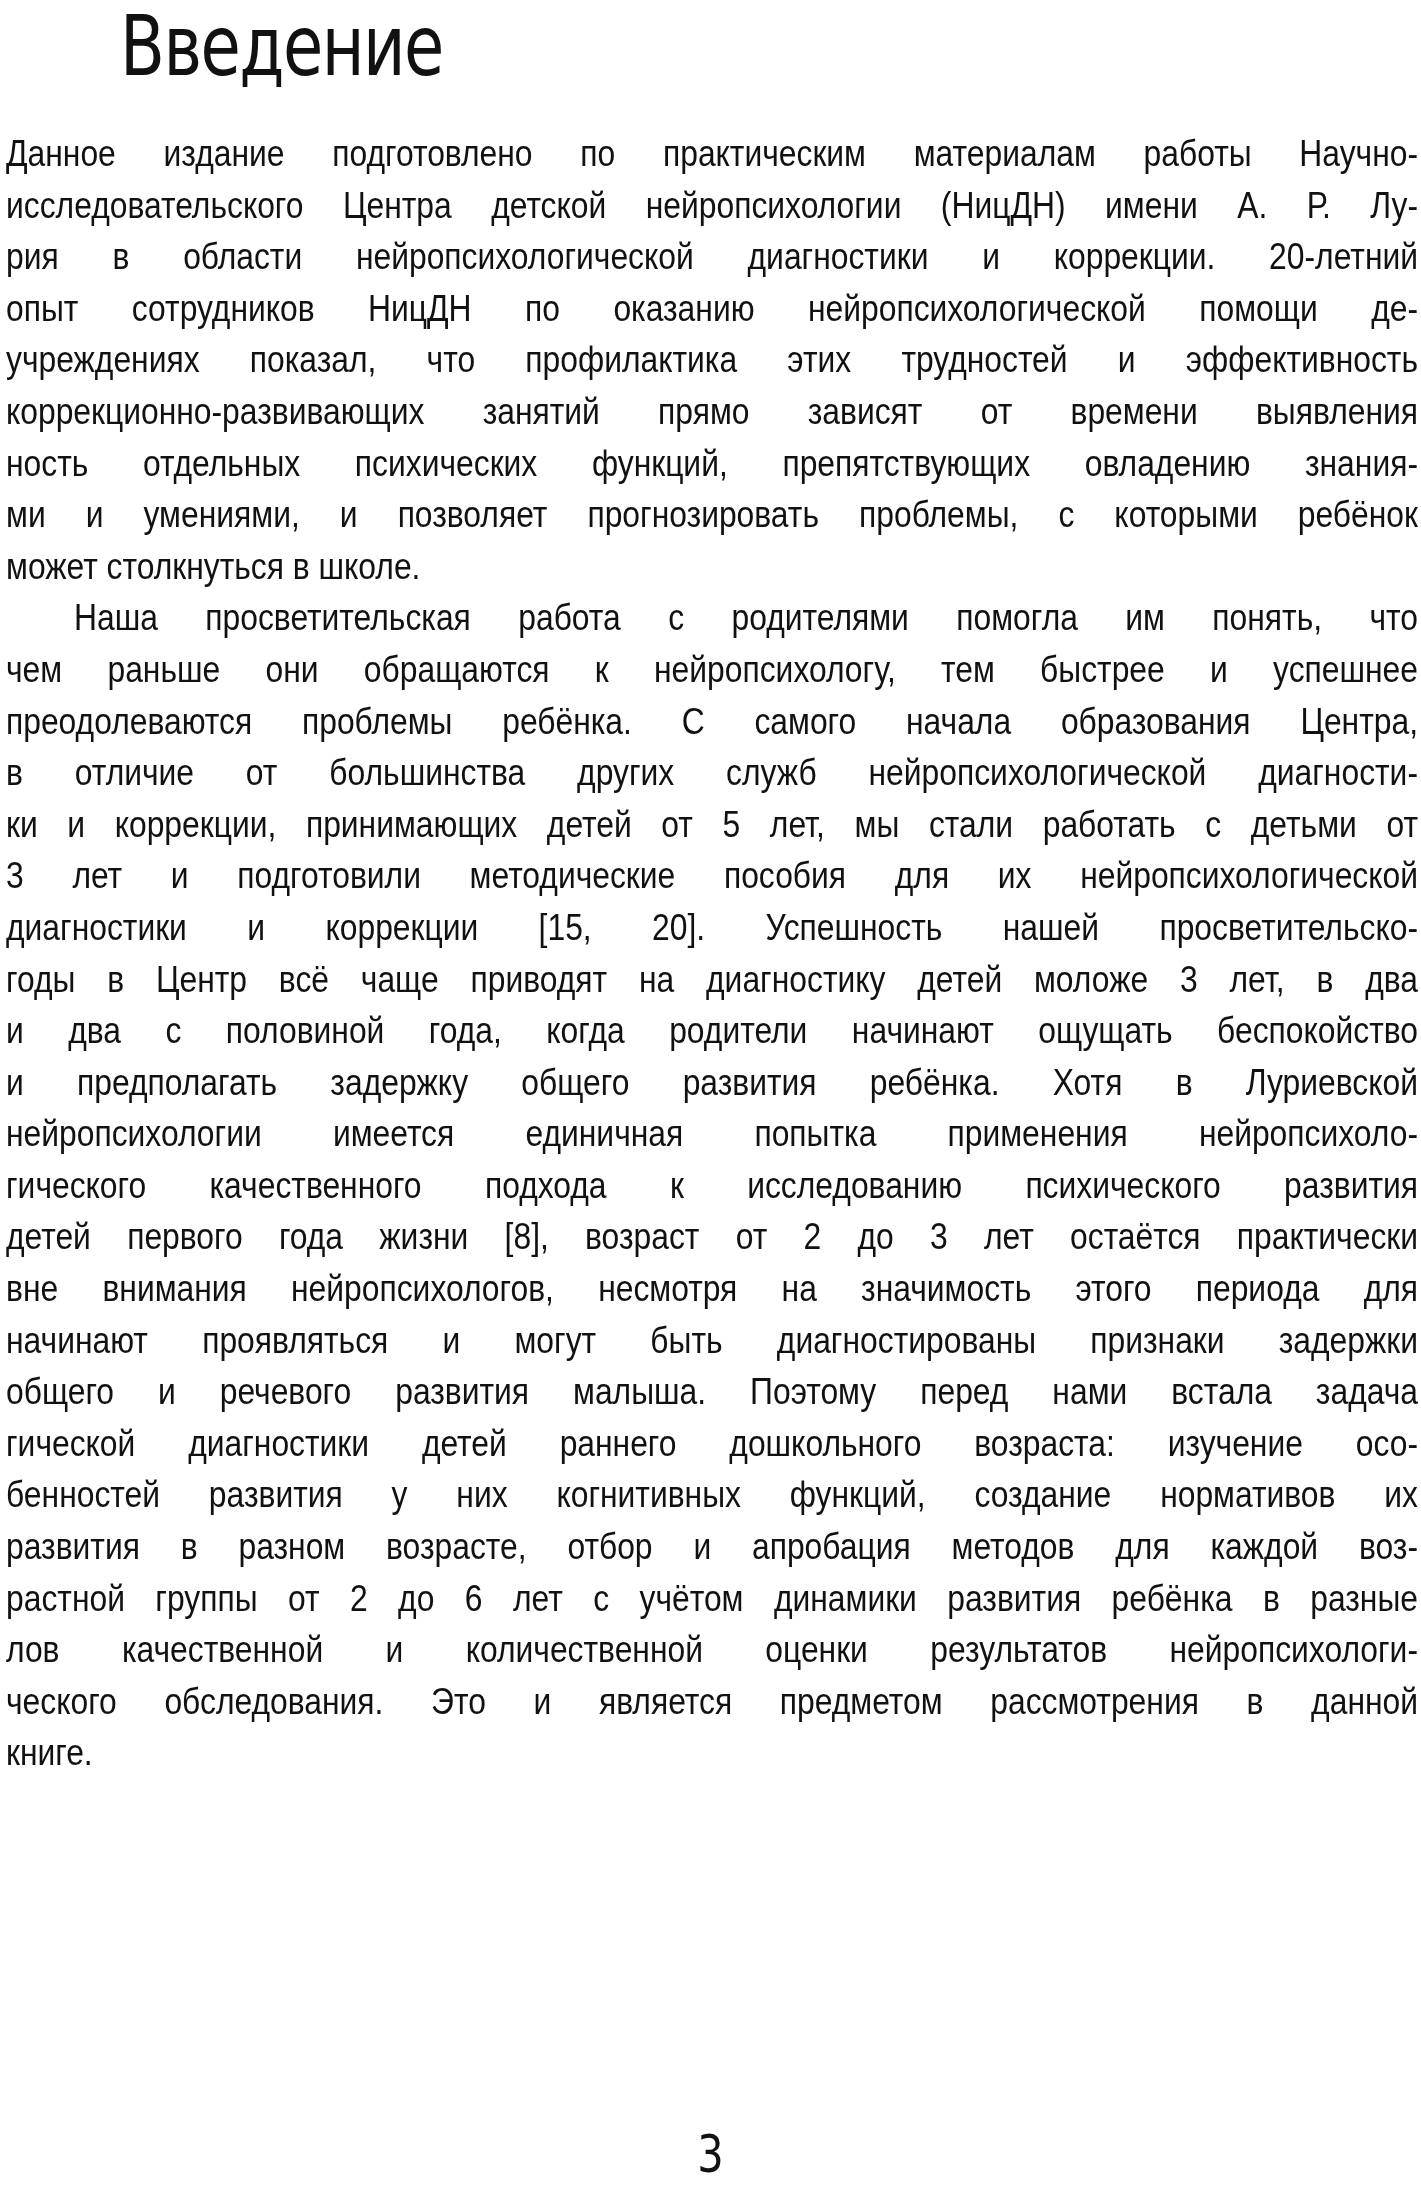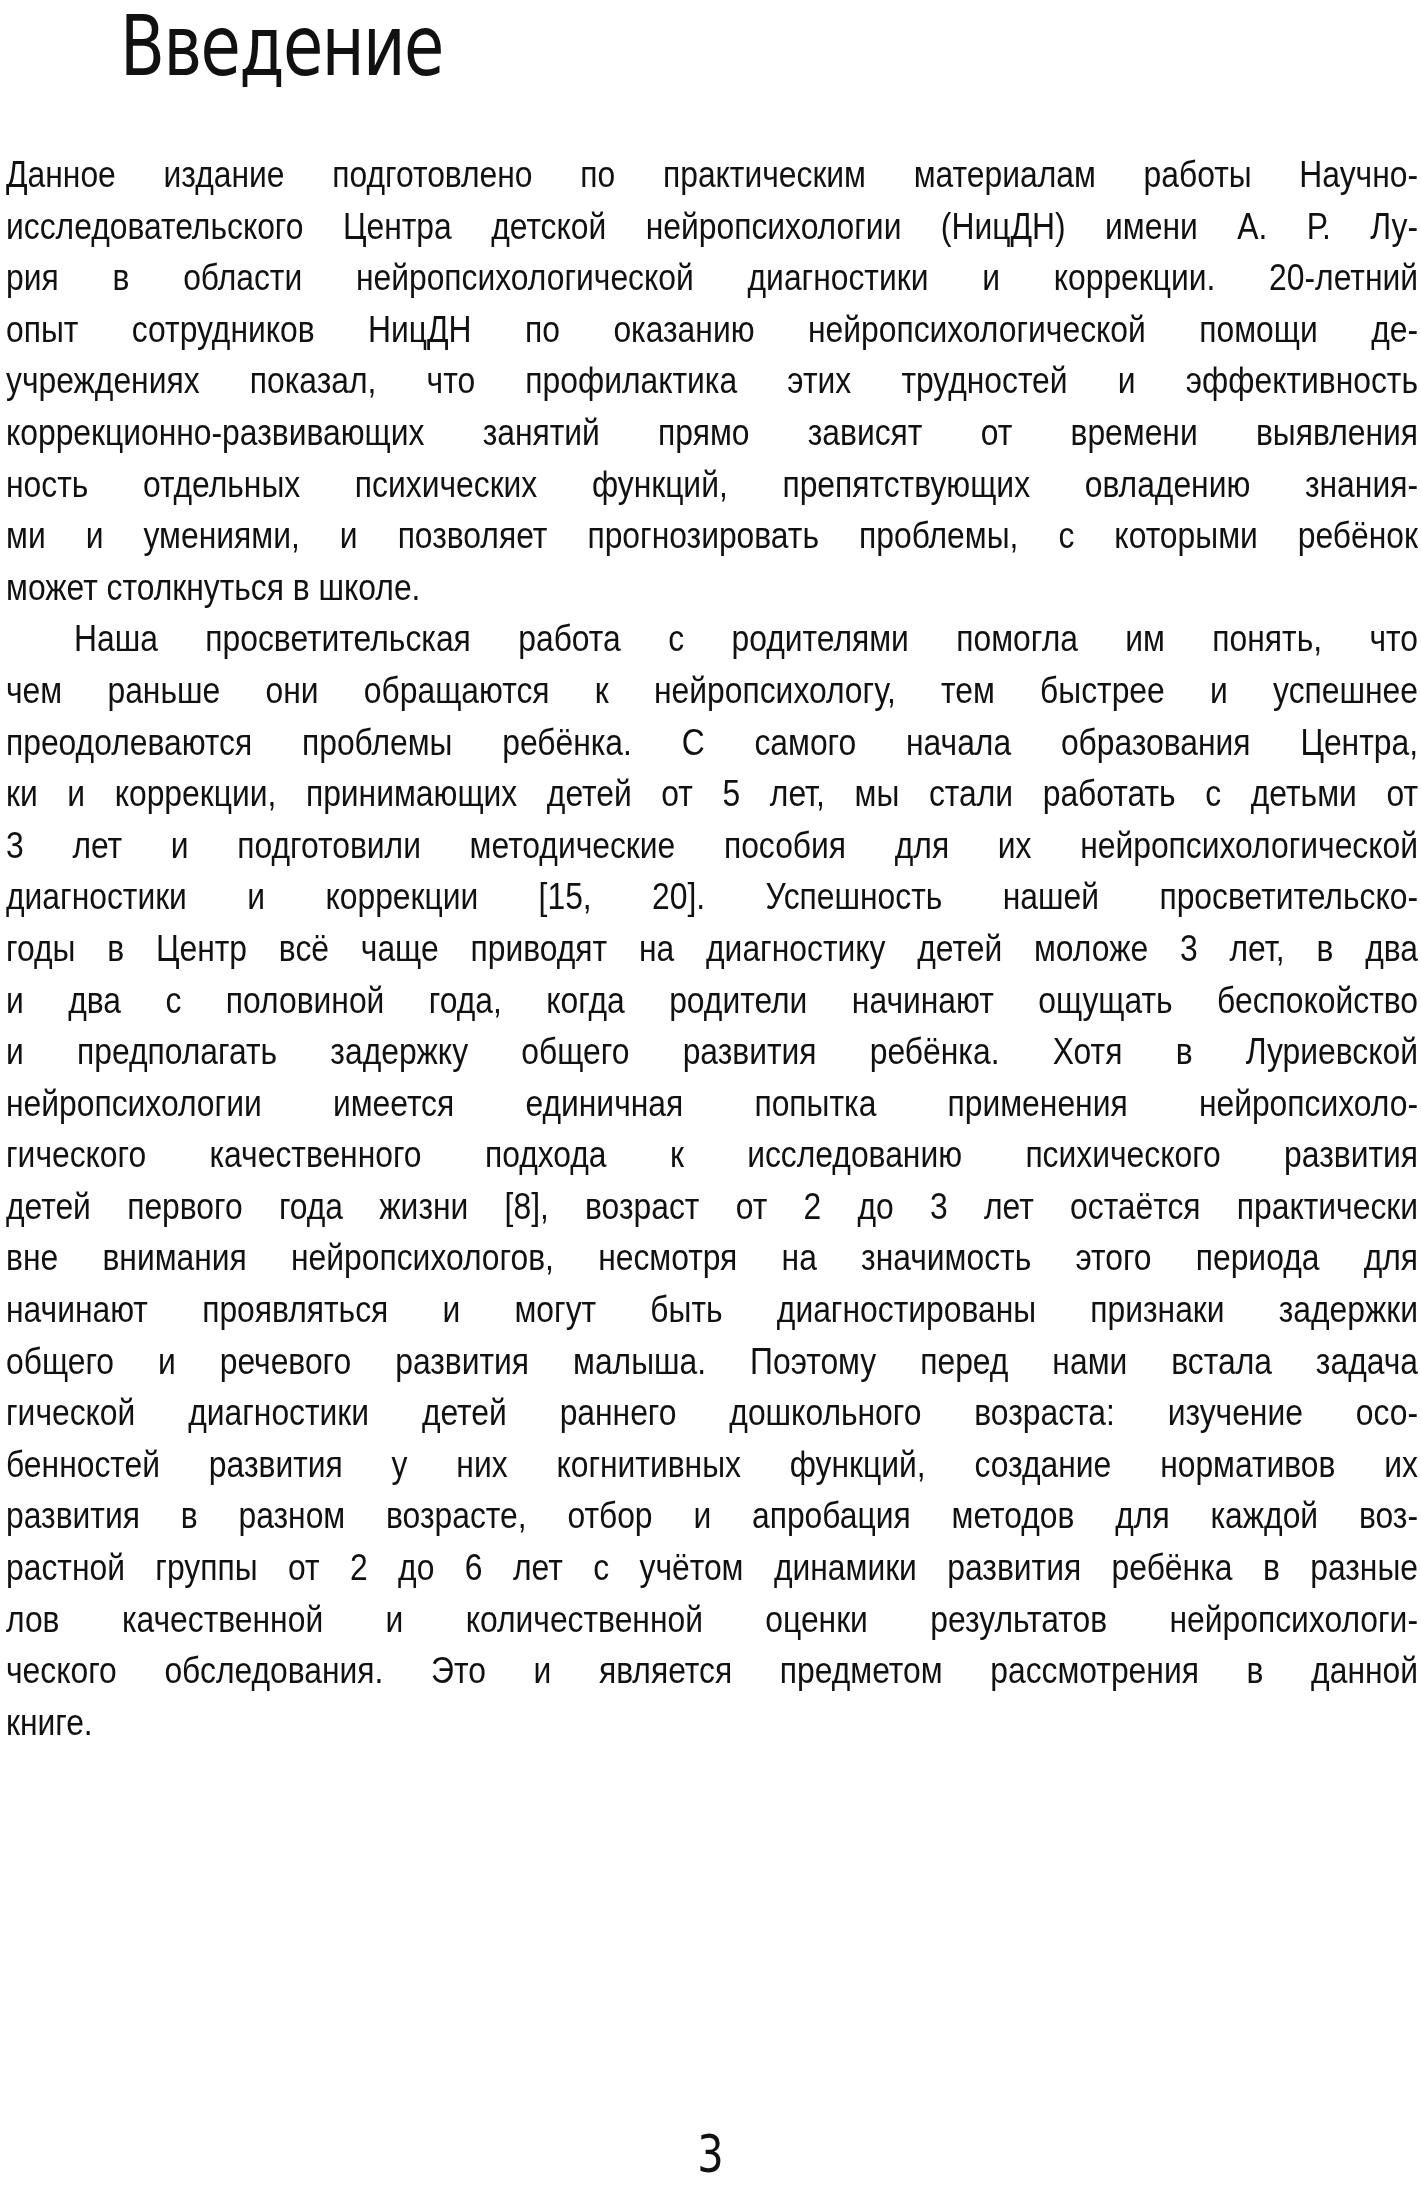--- a/index.html
+++ b/index.html
@@ -5,21 +5,21 @@
   html, body { margin: 0; padding: 0; background: #ffffff; }
   body { width: 1421px; height: 2190px; position: relative; overflow: hidden; color: #111; }
   .title {
     position: absolute; left: 120px; top: 4px;
     font-family: "DejaVu Sans", sans-serif;
     font-size: 84px; font-weight: normal; letter-spacing: -2px;
     transform: scaleX(0.78); transform-origin: left top;
     line-height: 1;
   }
   .body {
-    position: absolute; left: 6px; top: 149px; width: 1412px;
+    position: absolute; left: 6px; top: 128px; width: 1412px;
     font-family: "Liberation Sans", sans-serif;
     font-size: 37px; line-height: 51.6px;
   }
   .line {
     display: block; height: 51.6px; white-space: nowrap;
     text-align: justify; text-align-last: justify;
     overflow: visible;
   }
   .line.last { text-align-last: left; }
   .line.indent { padding-left: 68px; }
@@ -45,20 +45,21 @@
     <div class="line"><span class="inner">учреждениях показал, что профилактика этих трудностей и эффективность</span></div>
     <div class="line"><span class="inner">коррекционно-развивающих занятий прямо зависят от времени выявления</span></div>
     <div class="line"><span class="inner">ность отдельных психических функций, препятствующих овладению знания-</span></div>
     <div class="line"><span class="inner">ми и умениями, и позволяет прогнозировать проблемы, с которыми ребёнок</span></div>
     <div class="line last"><span class="inner">может столкнуться в школе.</span></div>
   </div>
   <div>
     <div class="line indent"><span class="inner" style="width:calc((100%) / 0.86)">Наша просветительская работа с родителями помогла им понять, что</span></div>
     <div class="line"><span class="inner">чем раньше они обращаются к нейропсихологу, тем быстрее и успешнее</span></div>
     <div class="line"><span class="inner">преодолеваются проблемы ребёнка. С самого начала образования Центра,</span></div>
+    <div class="line"><span class="inner">в отличие от большинства других служб нейропсихологической диагности-</span></div>
     <div class="line"><span class="inner">ки и коррекции, принимающих детей от 5 лет, мы стали работать с детьми от</span></div>
     <div class="line"><span class="inner">3 лет и подготовили методические пособия для их нейропсихологической</span></div>
     <div class="line"><span class="inner">диагностики и коррекции [15, 20]. Успешность нашей просветительско-</span></div>
     <div class="line"><span class="inner">годы в Центр всё чаще приводят на диагностику детей моложе 3 лет, в два</span></div>
     <div class="line"><span class="inner">и два с половиной года, когда родители начинают ощущать беспокойство</span></div>
     <div class="line"><span class="inner">и предполагать задержку общего развития ребёнка. Хотя в Луриевской</span></div>
     <div class="line"><span class="inner">нейропсихологии имеется единичная попытка применения нейропсихоло-</span></div>
     <div class="line"><span class="inner">гического качественного подхода к исследованию психического развития</span></div>
     <div class="line"><span class="inner">детей первого года жизни [8], возраст от 2 до 3 лет остаётся практически</span></div>
     <div class="line"><span class="inner">вне внимания нейропсихологов, несмотря на значимость этого периода для</span></div>

